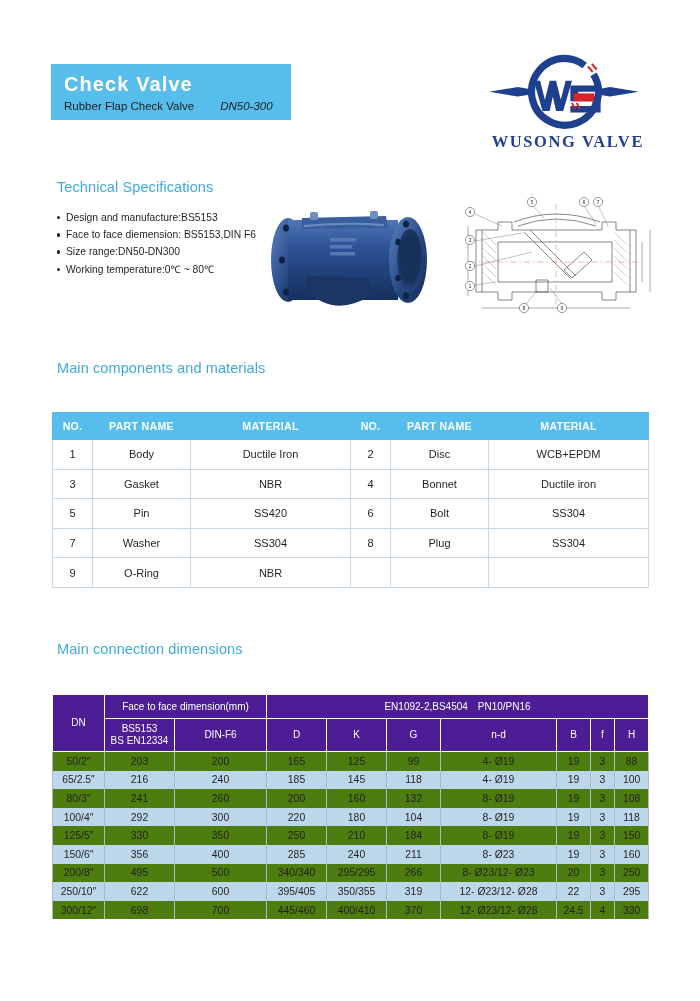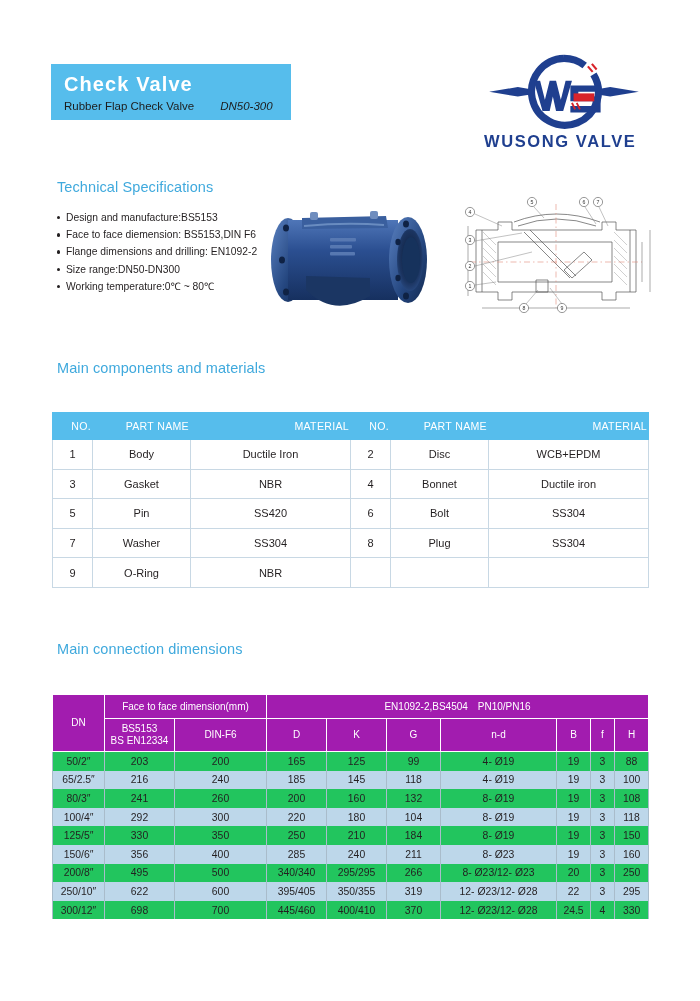--- a/index.html
+++ b/index.html
@@ -46,21 +46,22 @@
     line-height: 14px;
   }
   .title-sub { white-space: nowrap; }
   .title-range { margin-left: 26px; white-space: nowrap; font-weight: 500; font-style: italic; }
 
   
   .logo-block {
     position: absolute;
     left: 484px; top: 52px;
     width: 160px;
-    text-align: left;
+    text-align: right;
+    font-family: Liberation Serif, serif;
   }
   .logo-mark { width: 160px; height: 78px; display: block; }
   .logo-text {
     margin-top: 2px;
     font-size: 16.5px;
     font-weight: bold;
     color: #1f3f8f;
     letter-spacing: 1.6px;
   }
 
@@ -122,64 +123,63 @@
   }
   .tbl-materials {
     position: absolute;
     left: 52px; top: 412px;
     width: 596px;
   }
   .tbl-materials th {
     background: #56bdec;
     color: #ffffff;
     font-size: 10.6px;
-    font-weight: normal;
+    font-weight: bold;
     letter-spacing: 0.3px;
     height: 24px;
     border: 1px solid #56bdec;
-    text-align: right;
   }
   .tbl-materials td {
     font-size: 11px;
     color: #231f20;
     height: 26.6px;
     text-align: center;
     border: 1px solid #c8d8e4;
     background: #ffffff;
   }
   .tbl-materials td.empty { border-color: #c8d8e4; }
 
   .tbl-dims {
     position: absolute;
     left: 52px; top: 694px;
     width: 596px;
   }
   .tbl-dims th {
-    background: #a21caf;
+    background: #4c1d95;
     color: #ffffff;
     font-weight: normal;
     font-size: 10px;
     border: 1px solid #ffffff;
     line-height: 12px;
     padding: 1px 0;
   }
   .tbl-dims th.grp { height: 21px; }
   .tbl-dims th.sub { height: 30px; }
   .tbl-dims th.dn  { }
   .tbl-dims td {
     font-size: 10.4px;
     color: #231f20;
     text-align: center;
     height: 16.6px;
     border-left: 1px solid #b9cbd8;
     border-right: 1px solid #b9cbd8;
     border-top: none;
     border-bottom: none;
   }
-  .tbl-dims tr.odd td  { background: #22c55e; }
+  .tbl-dims tr.odd td  { background: #4d7c0f; }
   .tbl-dims tr.even td { background: #bdd7ea; }
   .tbl-dims tr.odd td, .tbl-dims tr.even td { border-color: #a9bccb; }
   .th-two { display: block; }
 </style>
 </head>
 <body>
 
 <div class="header">
 
   <div class="title-banner">
@@ -211,21 +211,20 @@
     </svg>
     <div class="logo-text">WUSONG VALVE</div>
   </div>
 </div>
 
 <div class="sec-heading" id="h-tech">Technical Specifications</div>
 
 <ul class="spec-list">
   <li>Design and manufacture:BS5153</li>
   <li>Face to face diemension: BS5153,DIN F6</li>
-  <li>Flange dimensions and drilling: EN1092-2</li>
   <li>Size range:DN50-DN300</li>
   <li>Working temperature:0℃ ~ 80℃</li>
 </ul>
 
 <svg class="photo" viewBox="0 0 186 122">
   <defs>
     <linearGradient id="bodyG" x1="0" y1="0" x2="0" y2="1">
       <stop offset="0%" stop-color="#4f76b8"></stop>
       <stop offset="38%" stop-color="#2b4f91"></stop>
       <stop offset="100%" stop-color="#16305f"></stop>

